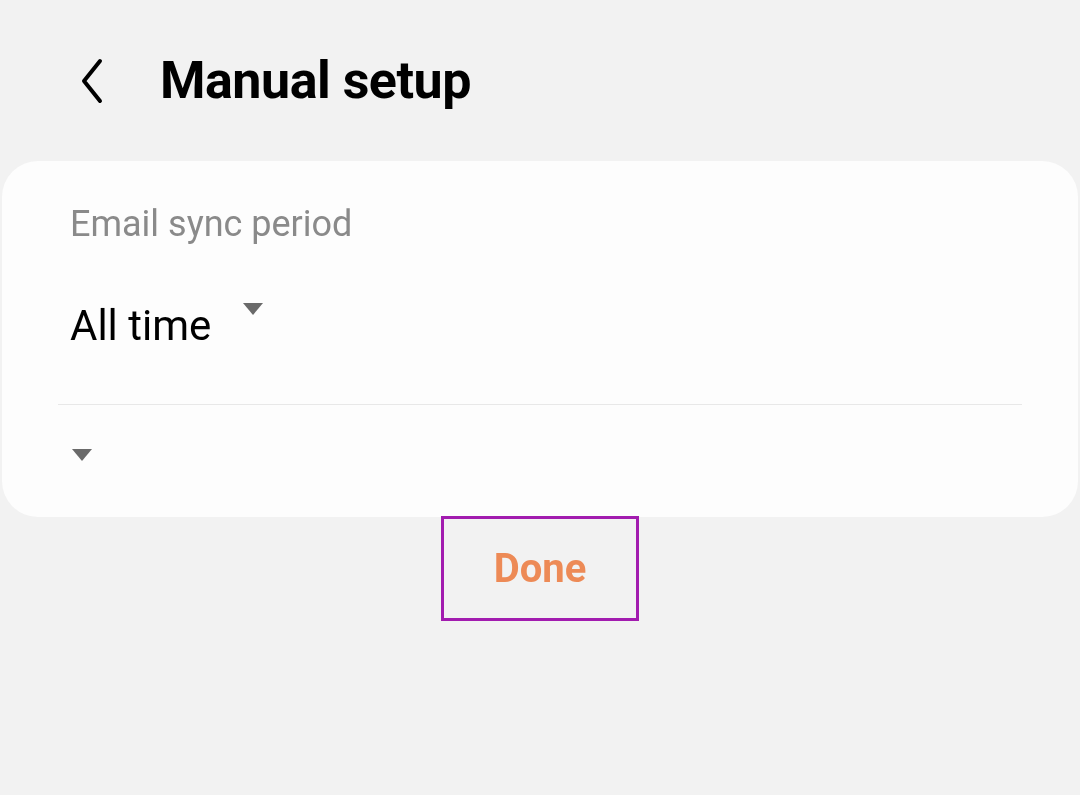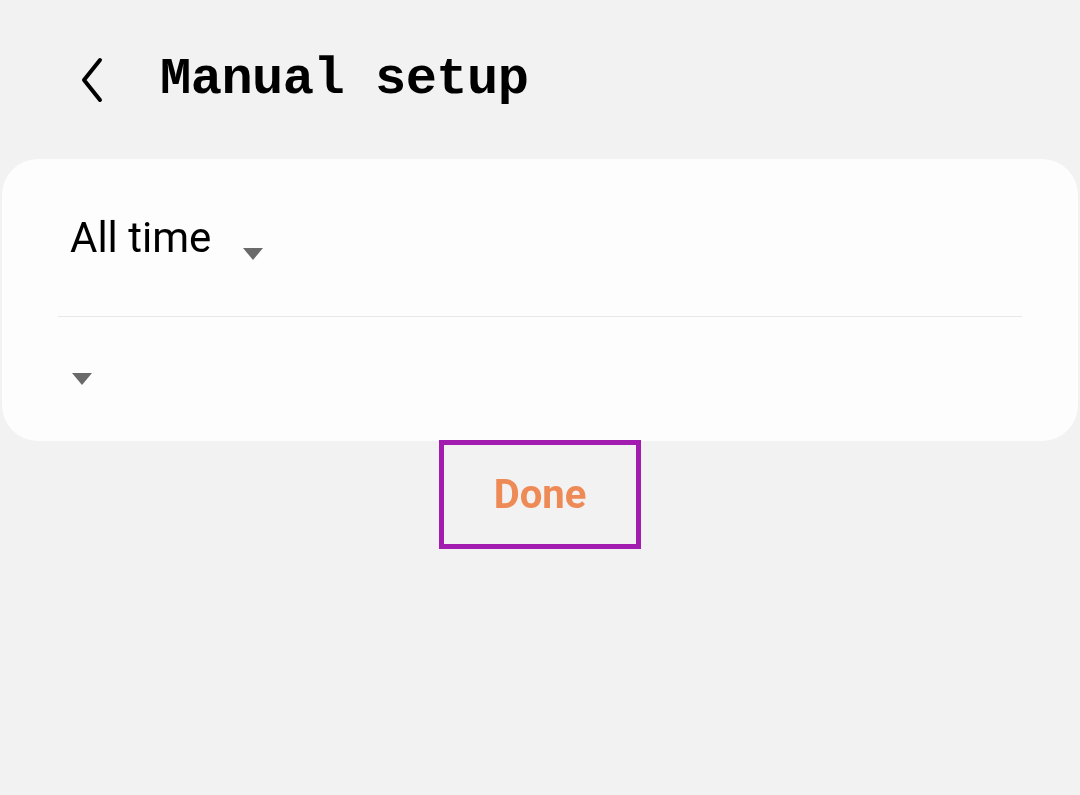--- a/index.html
+++ b/index.html
@@ -12,21 +12,20 @@
       background-color: #f2f2f2;
       width: 1080px;
       height: 795px;
       overflow: hidden;
     }
     .header {
       display: flex;
       align-items: center;
       padding: 50px 60px 50px 72px;
       gap: 48px;
-      font-family: Liberation Mono, monospace;
     }
     .back-icon {
       width: 40px;
       height: 48px;
       display: flex;
       align-items: center;
       justify-content: center;
       cursor: pointer;
     }
     .back-icon svg {
@@ -54,24 +53,23 @@
       margin: 0 56px;
     }
     .setting-label {
       font-size: 36px;
       color: #8a8a8a;
       font-weight: 400;
       margin-bottom: 56px;
     }
     .dropdown {
       display: flex;
-      align-items: flex-end;
+      align-items: flex-start;
       gap: 30px;
       cursor: pointer;
-      margin-top: 12px;
     }
     .dropdown-value {
       font-size: 42px;
       color: #000;
       font-weight: 400;
     }
     .chevron-down {
       width: 24px;
       height: 16px;
     }
@@ -80,21 +78,21 @@
       height: 100%;
       display: block;
     }
     .footer {
       display: flex;
       justify-content: center;
       padding-top: 0;
       margin-top: -1px;
     }
     .done-button {
-      border: 5px solid #a21caf;
+      border: 3px solid #a21caf;
       background: transparent;
       padding: 26px 50px;
       cursor: pointer;
       font-family: inherit;
     }
     .done-text {
       font-size: 40px;
       font-weight: 700;
       color: #ed8a56;
     }
@@ -106,20 +104,21 @@
   <div class="back-icon">
     <svg viewBox="0 0 28 48">
       <path d="M 22 4 L 6 24 L 22 44" stroke="#000" stroke-width="4" fill="none" stroke-linecap="round" stroke-linejoin="round"></path>
     </svg>
   </div>
   <h1 class="page-title">Manual setup</h1>
 </div>
 
 <div class="card">
   <div class="setting-item">
+    <div class="setting-label">Email sync period</div>
     <div class="dropdown">
       <span class="dropdown-value">All time</span>
       <span class="chevron-down">
         <svg viewBox="0 0 24 16">
           <path d="M 2 2 L 12 14 L 22 2 Z" fill="#6a6a6a"></path>
         </svg>
       </span>
     </div>
   </div>
 

